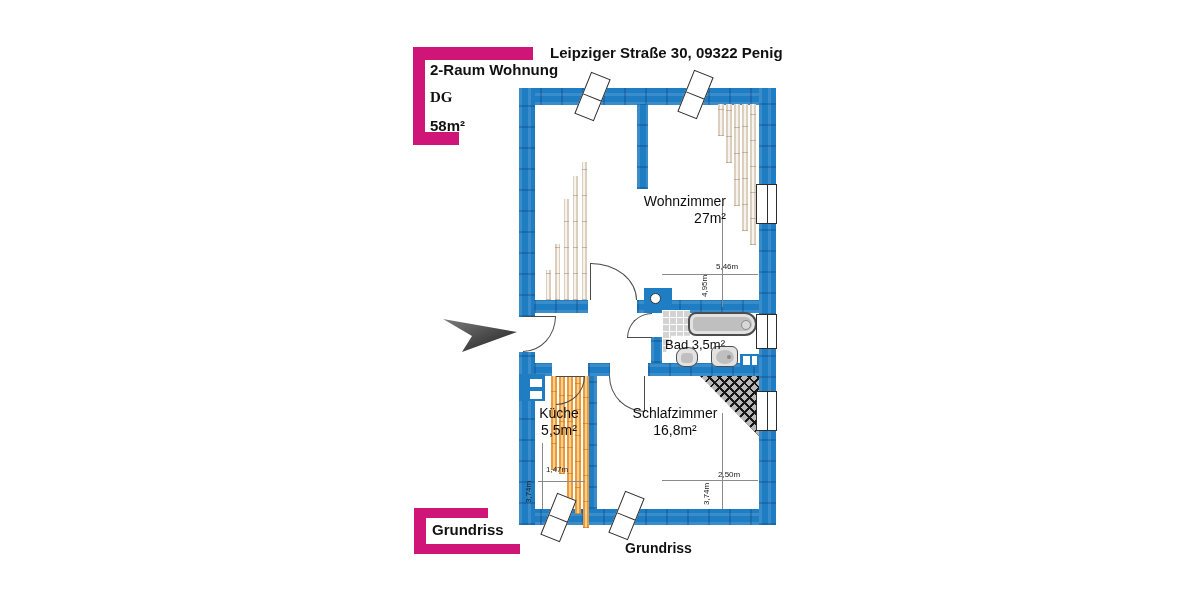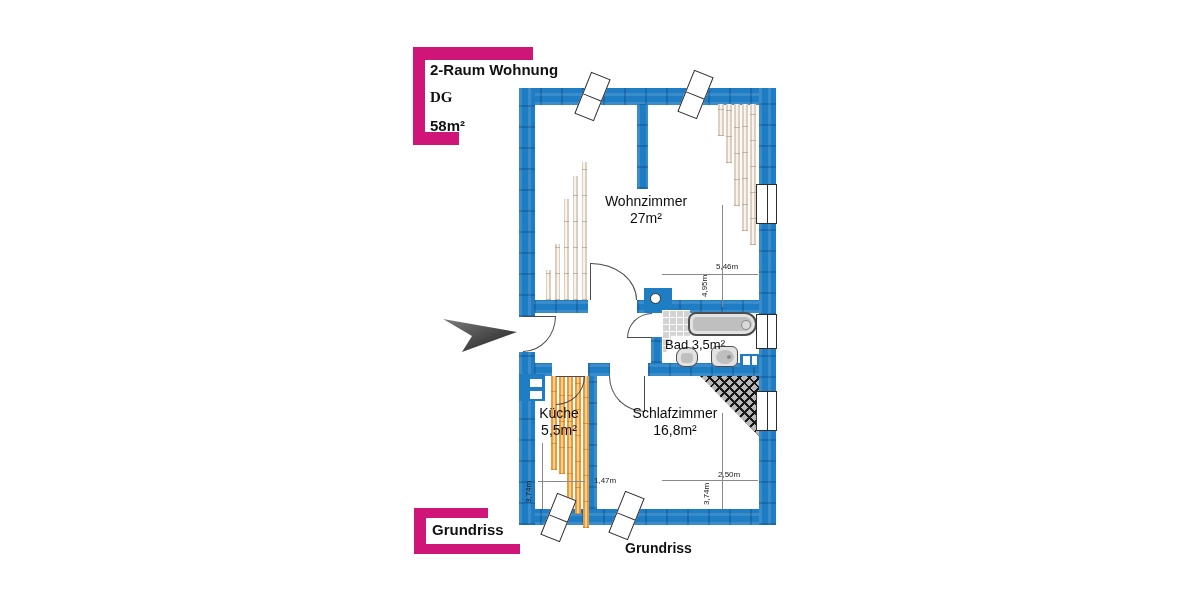--- a/index.html
+++ b/index.html
@@ -54,20 +54,21 @@
   .title-text { position:absolute; font-size:15px; font-weight:bold; white-space:nowrap; }
   .info-line { position:absolute; font-size:15px; font-weight:bold; white-space:nowrap; }
   .chimney-circle { position:absolute; width:11px; height:11px; border-radius:50%; background:#fff; border:1px solid #333; box-sizing:border-box; }
   .vent-sq { position:absolute; background:#fff; }
 </style>
 </head>
 <body>
 
 <div id="canvas">
 
+  <div class="title-text" style="left:550px; top:44px;">Leipziger Straße 30, 09322 Penig</div>
 
   <div>
     <div class="accent abs" style="left:413px; top:47px; width:120px; height:13px;"></div>
     <div class="accent abs" style="left:413px; top:47px; width:12px; height:98px;"></div>
     <div class="accent abs" style="left:413px; top:132px; width:46px; height:13px;"></div>
     <div class="info-line" style="left:430px; top:61px;">2-Raum Wohnung</div>
     <div class="info-line" style="left:430px; top:89px;font-family:Liberation Serif, serif;">DG</div>
     <div class="info-line" style="left:430px; top:117px;">58m²</div>
   </div>
 
@@ -186,29 +187,29 @@
       <div class="split-h"></div>
     </div>
 
   <div class="dim-line" style="left:662px; top:274px; width:96px; height:1px;"></div>
   <div class="dim-line" style="left:722px; top:205px; width:1px; height:102px;"></div>
   <div class="dim-label" style="left:716px; top:262px;">5,46m</div>
   <div class="dim-label dim-label-v" style="left:709px; top:288px;">4,95m</div>
 
   <div class="dim-line" style="left:538px; top:481px; width:47px; height:1px;"></div>
   <div class="dim-line" style="left:542px; top:443px; width:1px; height:66px;"></div>
-  <div class="dim-label" style="left:546px; top:476px;margin-left:48px;">1,47m</div>
+  <div class="dim-label" style="left:546px; top:465px;">1,47m</div>
   <div class="dim-label dim-label-v" style="left:533px; top:494px;">3,74m</div>
 
   <div class="dim-line" style="left:662px; top:480px; width:96px; height:1px;"></div>
   <div class="dim-line" style="left:722px; top:413px; width:1px; height:96px;"></div>
   <div class="dim-label" style="left:718px; top:470px;">2,50m</div>
   <div class="dim-label dim-label-v" style="left:711px; top:496px;">3,74m</div>
 
-  <div class="room-label" style="left:566px; top:193px; width:160px;">
+  <div class="room-label" style="left:566px; top:193px; width:160px;text-align:right;">
     <div>Wohnzimmer</div>
     <div>27m²</div>
   </div>
   <div class="room-label" style="left:665px; top:336px; width:110px; text-align:left; font-size:13px;">
     <span>Bad</span> <span>3,5m²</span>
   </div>
   <div class="room-label" style="left:520px; top:405px; width:78px;">
     <div>Küche</div>
     <div>5,5m²</div>
   </div>

